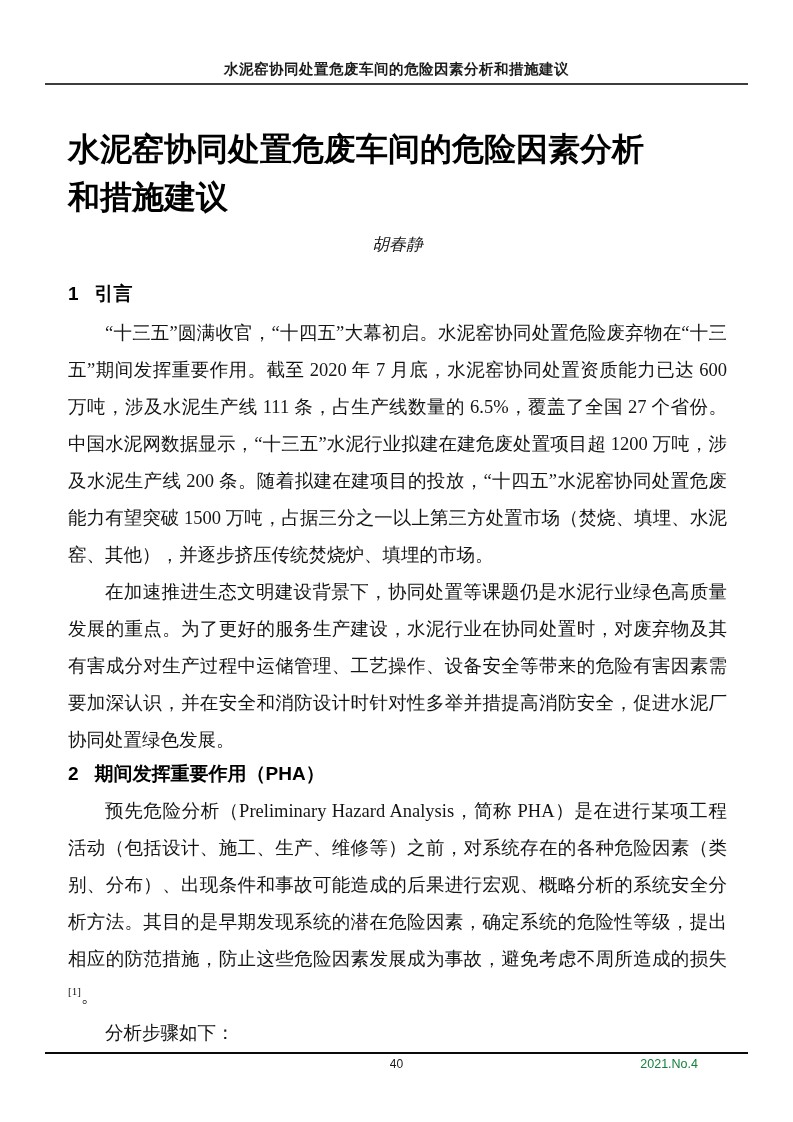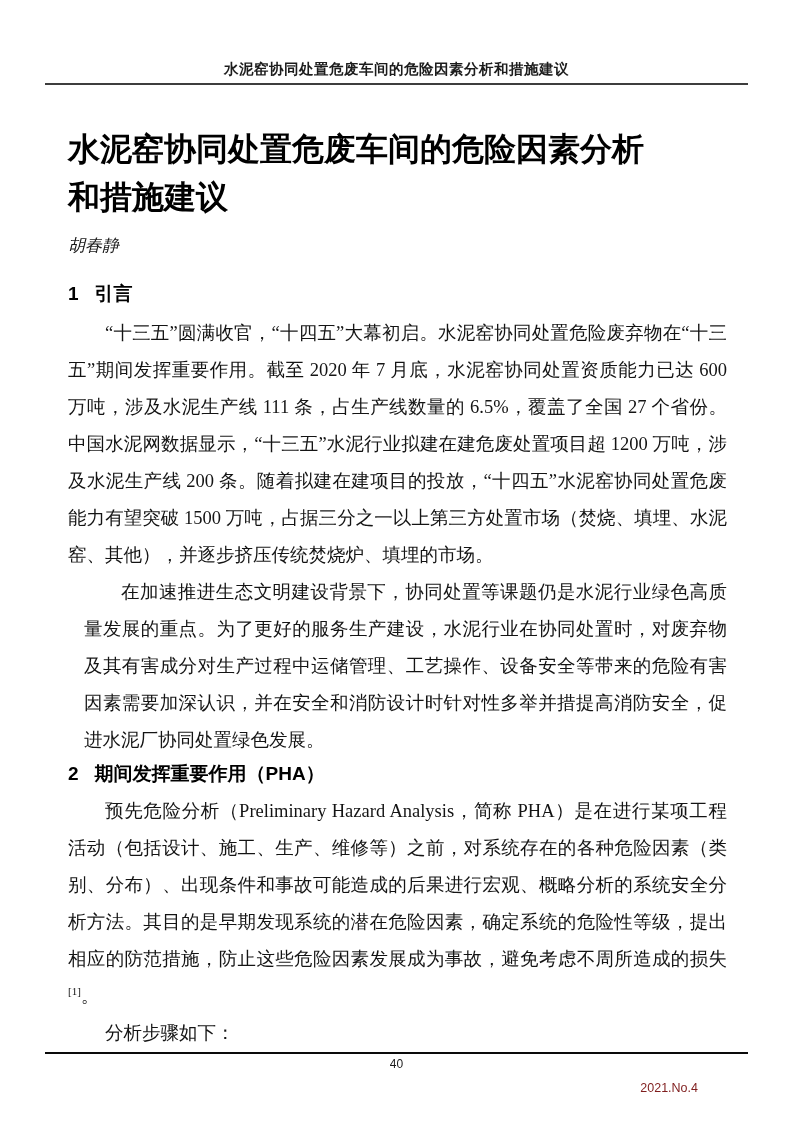--- a/index.html
+++ b/index.html
@@ -52,22 +52,22 @@
     font-family: "Liberation Sans", "DejaVu Sans", sans-serif;
     font-weight: bold;
     font-size: 32px;
     line-height: 48px;
     color: #000;
   }
   .title .tl { display: block; }
 
   .author {
     margin-top: 13px;
-    text-align: left;
-    font-family: Liberation Sans, sans-serif;
+    text-align: center;
+    font-family: Liberation Mono, monospace;
     font-style: italic;
     font-size: 17px;
     line-height: 24px;
     color: #161616;
   }
   .affiliation {
     margin-top: 3px;
     text-align: center;
     font-family: "Liberation Serif", "DejaVu Serif", serif;
     font-style: italic;
@@ -90,21 +90,21 @@
   .body-p {
     margin: 6px 0 0 0;
     font-family: "Liberation Serif", "DejaVu Serif", serif;
     font-size: 18.5px;
     line-height: 37px;
     text-align: justify;
     text-align-last: left;
     text-indent: 2em;
     color: #141414;
   }
-  .body-p.flow { margin-top: 0; margin-left: 16px; }
+  .body-p.flow { margin-top: 0; }
   .body-p.p3 { margin-top: 4px; }
   .body-p.closing { margin-top: 0; }
 
   .ref {
     font-size: 11px;
     line-height: 0;
     vertical-align: super;
     font-family: "Liberation Serif", "DejaVu Serif", serif;
   }
 
@@ -126,22 +126,21 @@
     font-family: "Liberation Sans", "DejaVu Sans", sans-serif;
     font-size: 12px;
     color: #1a1a1a;
   }
   .issue-number {
     position: absolute;
     top: 1057px;
     right: 95px;
     font-family: "Liberation Sans", "DejaVu Sans", sans-serif;
     font-size: 12.5px;
-    color: #7f1d1d;
-    margin-top: 24px;
+    color: #15803d;
   }
 </style>
 </head>
 <body>
 
 <div class="page">
 
   <div class="running-head">水泥窑协同处置危废车间的危险因素分析和措施建议</div>
   <div class="header-rule"></div>
 

